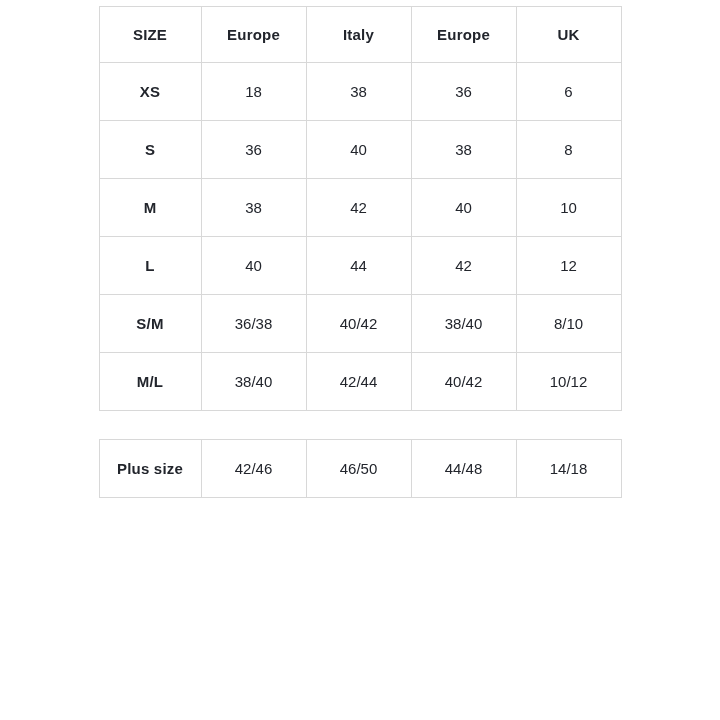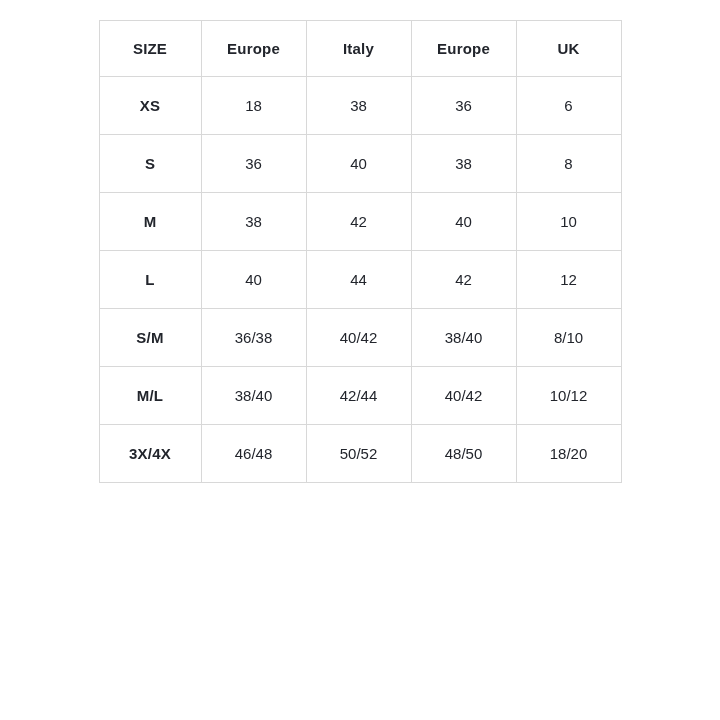--- a/index.html
+++ b/index.html
@@ -11,21 +11,21 @@
   }
   body {
     font-family: "Liberation Sans", sans-serif;
     color: #21242b;
     -webkit-font-smoothing: antialiased;
   }
   .page {
     width: 720px;
     height: 720px;
     box-sizing: border-box;
-    padding: 20px 0 0 0;
+    padding: 6px 0 0 0;
     display: flex;
     flex-direction: column;
     align-items: center;
   }
   table.size-table {
     border-collapse: collapse;
     table-layout: fixed;
     width: 517px;
     margin: 0 auto;
   }
@@ -116,30 +116,30 @@
         <td class="num-cell">38/40</td>
         <td class="num-cell">8/10</td>
       </tr>
       <tr>
         <td class="label-cell">M/L</td>
         <td class="num-cell">38/40</td>
         <td class="num-cell">42/44</td>
         <td class="num-cell">40/42</td>
         <td class="num-cell">10/12</td>
       </tr>
-      <tr>
-        <td class="label-cell">3X/4X</td>
-        <td class="num-cell">46/48</td>
-        <td class="num-cell">50/52</td>
-        <td class="num-cell">48/50</td>
-        <td class="num-cell">18/20</td>
-      </tr>
     </tbody>
   </table>
 
   <div class="spacer"></div>
 
   <table class="size-table extra-table">
     <tbody>
+      <tr>
+        <td class="col-size label-cell">Plus size</td>
+        <td class="col-reg num-cell">42/46</td>
+        <td class="col-reg num-cell">46/50</td>
+        <td class="col-reg num-cell">44/48</td>
+        <td class="col-reg num-cell">14/18</td>
+      </tr>
     </tbody>
   </table>
 
 </div>
 
 </body></html>

